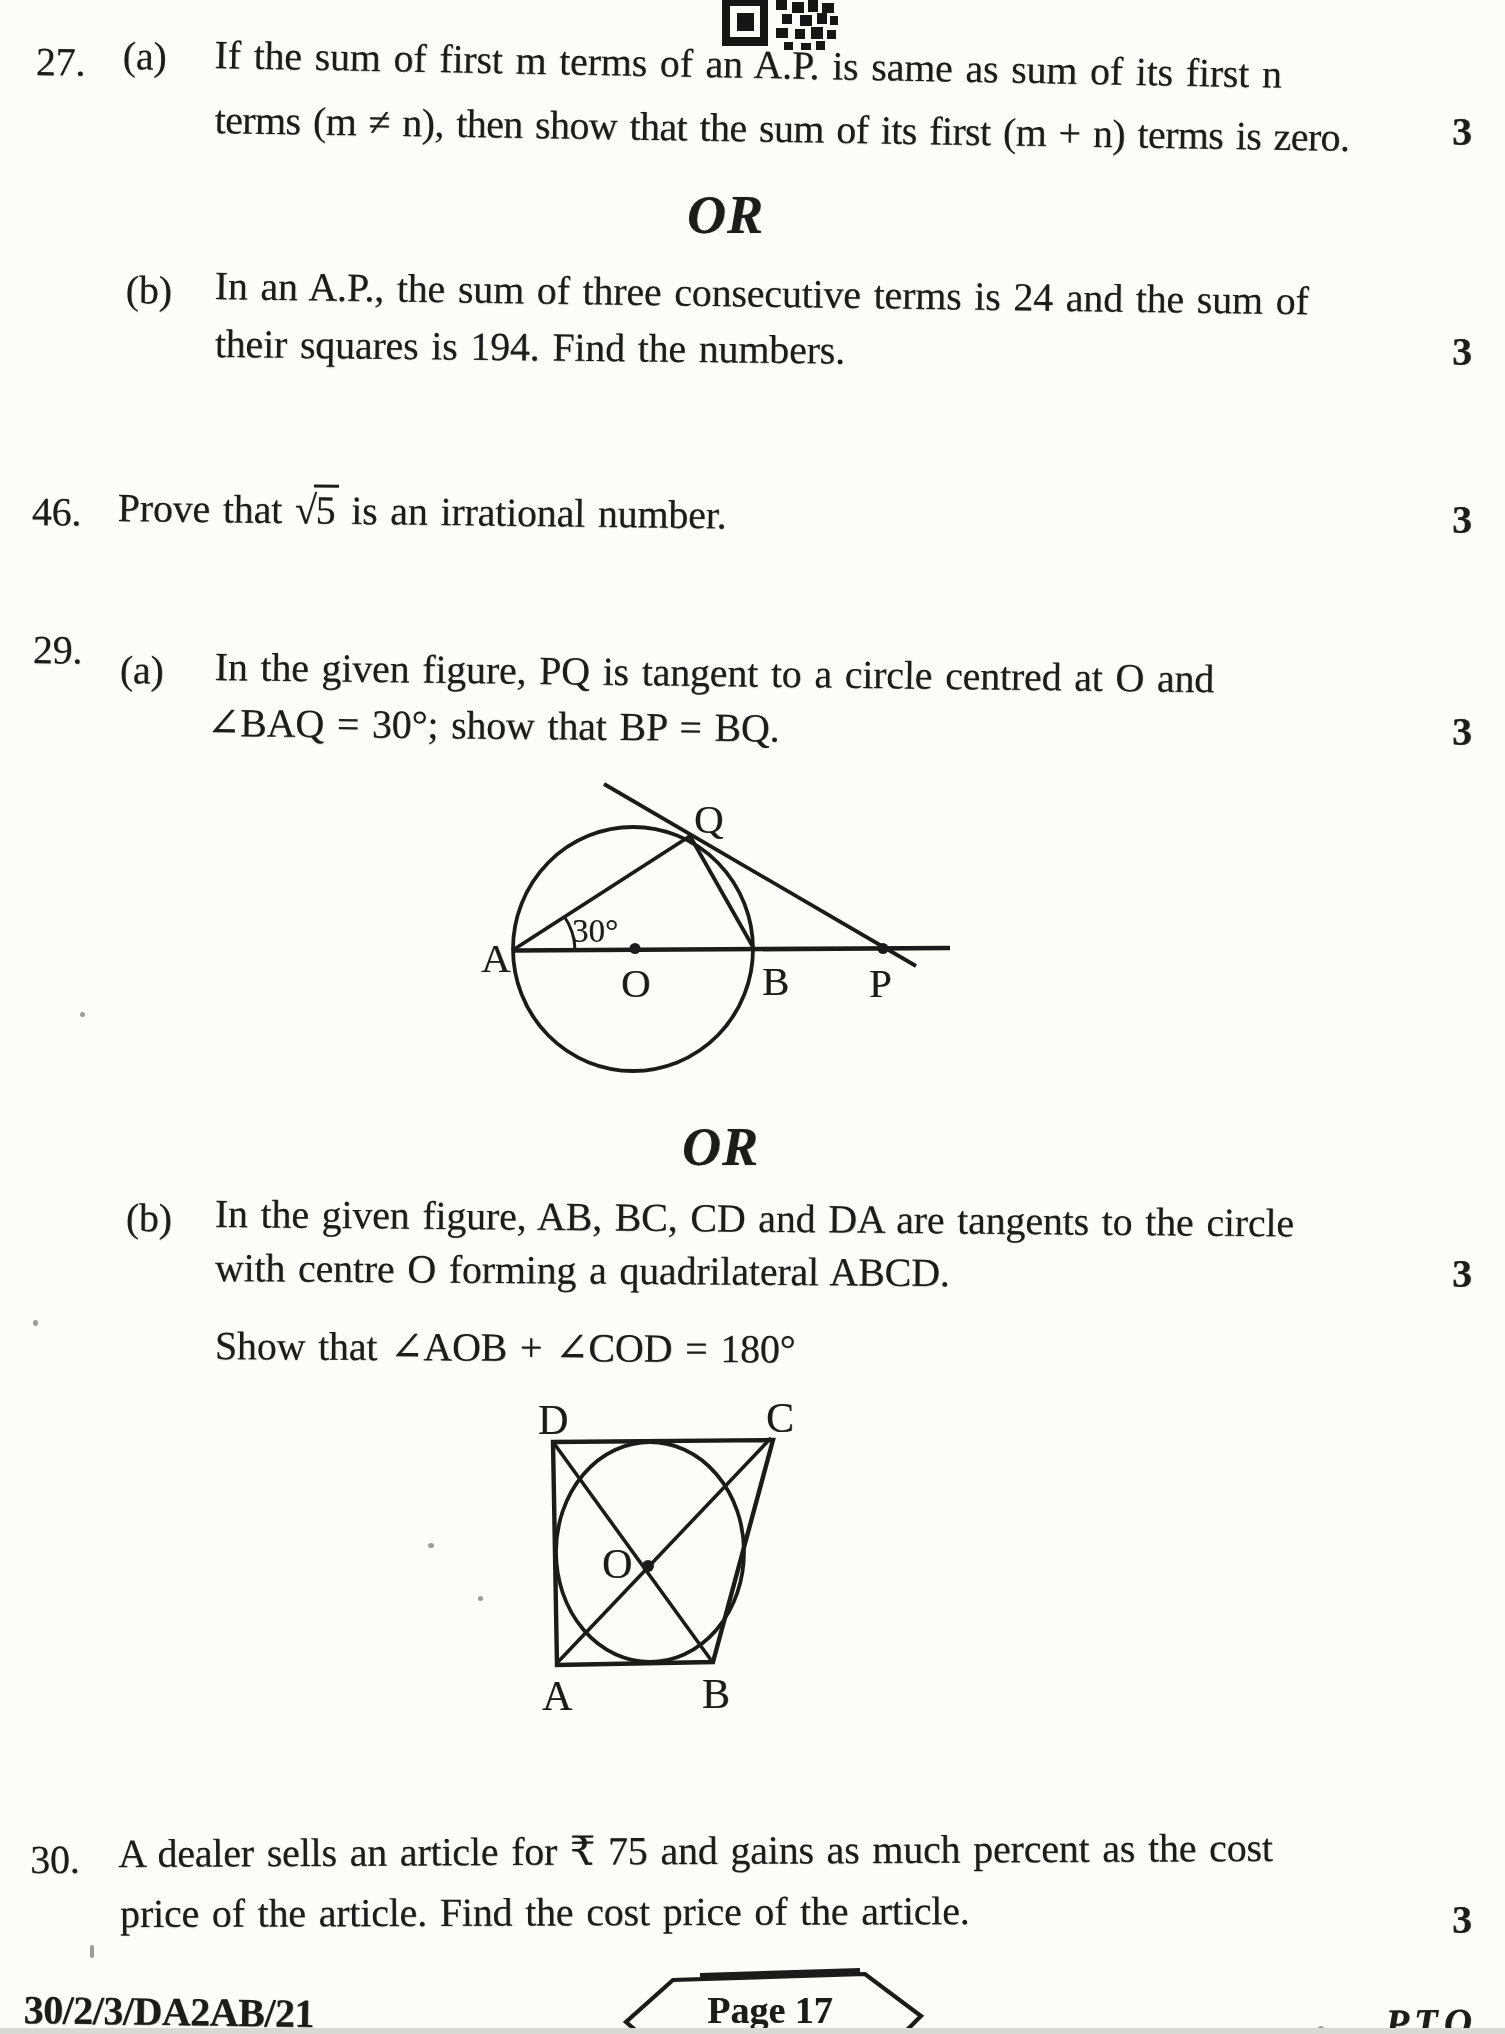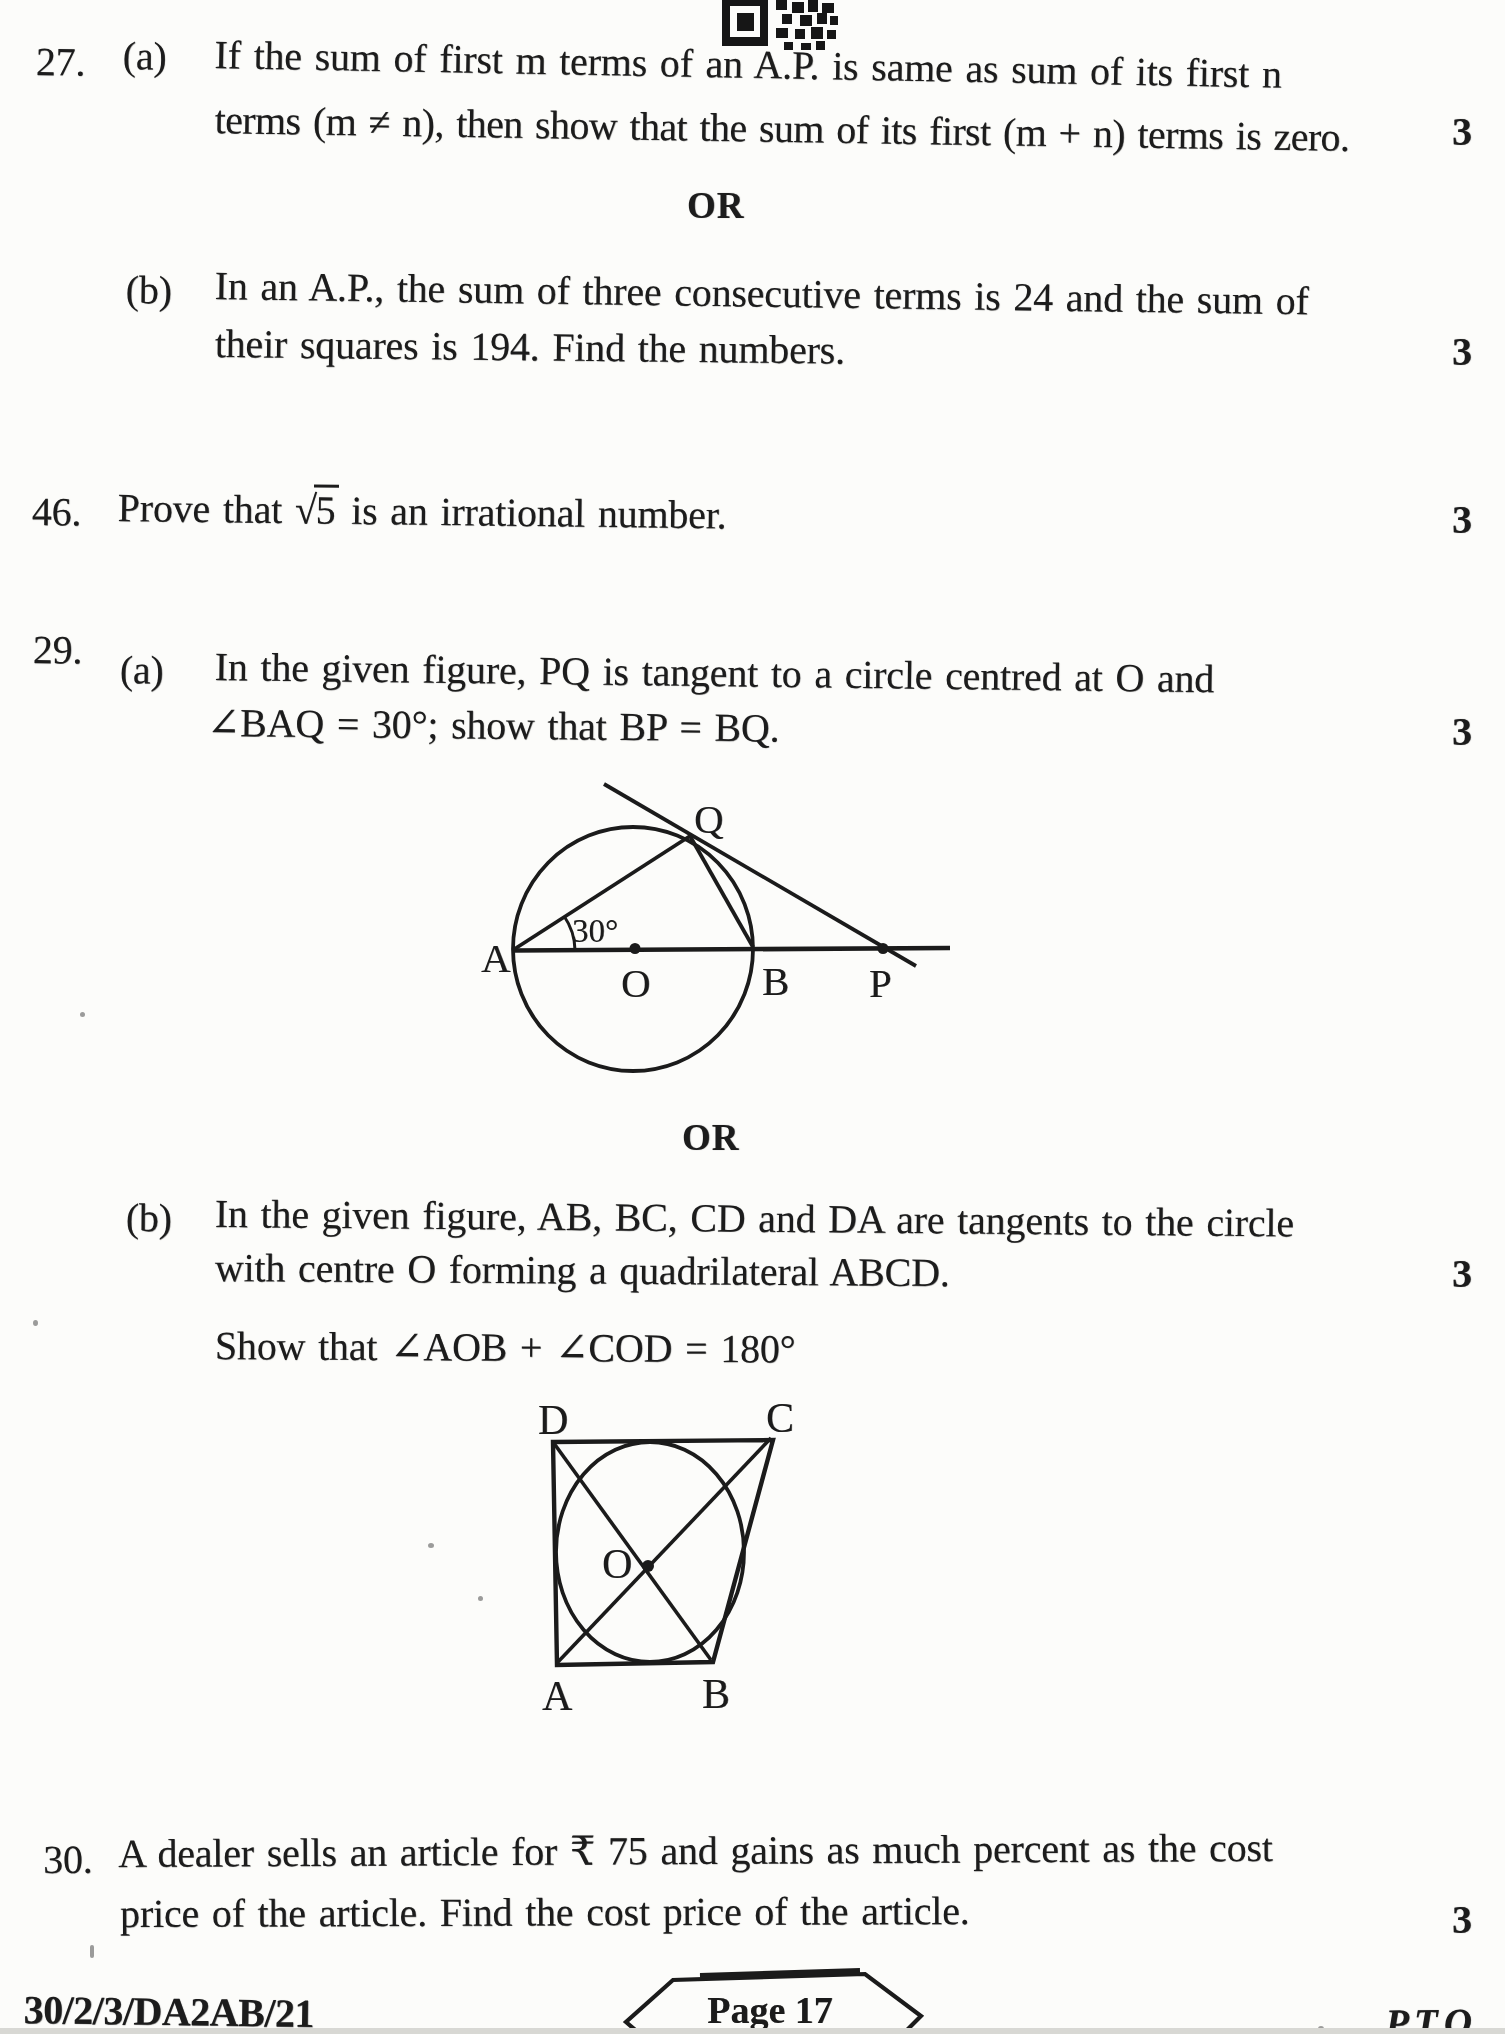--- a/index.html
+++ b/index.html
@@ -13,22 +13,23 @@
     position:absolute;font-size:40px;line-height:1.12;white-space:nowrap;
     transform-origin:0 0;letter-spacing:-0.2px;word-spacing:3px;
     text-shadow:0.4px 0.4px 0.7px rgba(25,25,25,0.55);
   }
   .qnum{font-size:40px;}
   .mark{
     position:absolute;font-size:40px;font-weight:700;
     text-shadow:0.4px 0.4px 0.8px rgba(25,25,25,0.6);
   }
   .or{
-    position:absolute;font-size:37px;font-weight:700;letter-spacing:1px;
+    position:absolute;font-size:54px;font-weight:700;letter-spacing:1px;
     text-shadow:0.4px 0.4px 0.8px rgba(25,25,25,0.55);
+    font-style:italic;
   }
   .rad{border-top:3px solid currentColor;padding:0 3px 0 2px;margin-left:-3px;}
   .fig{position:absolute;}
   .fig line,.fig path,.fig ellipse{stroke:#1b1b1b;fill:none;}
   .fig text{
     fill:#1b1b1b;font-family:"Liberation Serif","DejaVu Serif",serif;
     text-shadow:0.4px 0.4px 0.6px rgba(25,25,25,0.5);
   }
   .sp{position:absolute;background:#4a4a4a;border-radius:50%;opacity:0.55;}
   .footer-code{
@@ -125,21 +126,21 @@
     <line x1="553" y1="1442" x2="711" y2="1660" stroke-width="3.6"></line>
     <line x1="557" y1="1663" x2="771" y2="1438" stroke-width="3.6"></line>
     <circle cx="648" cy="1566" r="6" fill="#1b1b1b" stroke="none"></circle>
     <text x="538" y="1434" font-size="42">D</text>
     <text x="766" y="1432" font-size="42">C</text>
     <text x="542" y="1710" font-size="42">A</text>
     <text x="702" y="1708" font-size="42">B</text>
     <text x="602" y="1578" font-size="42">O</text>
   </svg>
 
-  <div class="tl qnum" style="left:43px;top:1838px;transform:rotate(-0.25deg)">30.</div>
+  <div class="tl qnum" style="left:30px;top:1838px;transform:rotate(-0.25deg)">30.</div>
   <div class="tl" style="left:118px;top:1832px;transform:rotate(-0.3deg)">A dealer sells an article for ₹ 75 and gains as much percent as the cost</div>
   <div class="tl" style="left:120px;top:1892px;transform:rotate(-0.2deg)">price of the article. Find the cost price of the article.</div>
   <div class="mark" style="left:1452px;top:1896px">3</div>
 
   <div class="footer-code">30/2/3/DA2AB/21</div>
 
   <svg class="fig" style="left:600px;top:1965px" width="340" height="69" viewBox="600 1965 340 69">
     <path d="M 640 2034 L 626 2022 L 673 1980 L 865 1974 L 921 2016 L 903 2034" stroke-width="4.2"></path>
     <line x1="700" y1="1976" x2="860" y2="1971" stroke-width="6"></line>
     <text x="770" y="2023" font-size="38" font-weight="700" text-anchor="middle" class="badge-text">Page 17</text>

